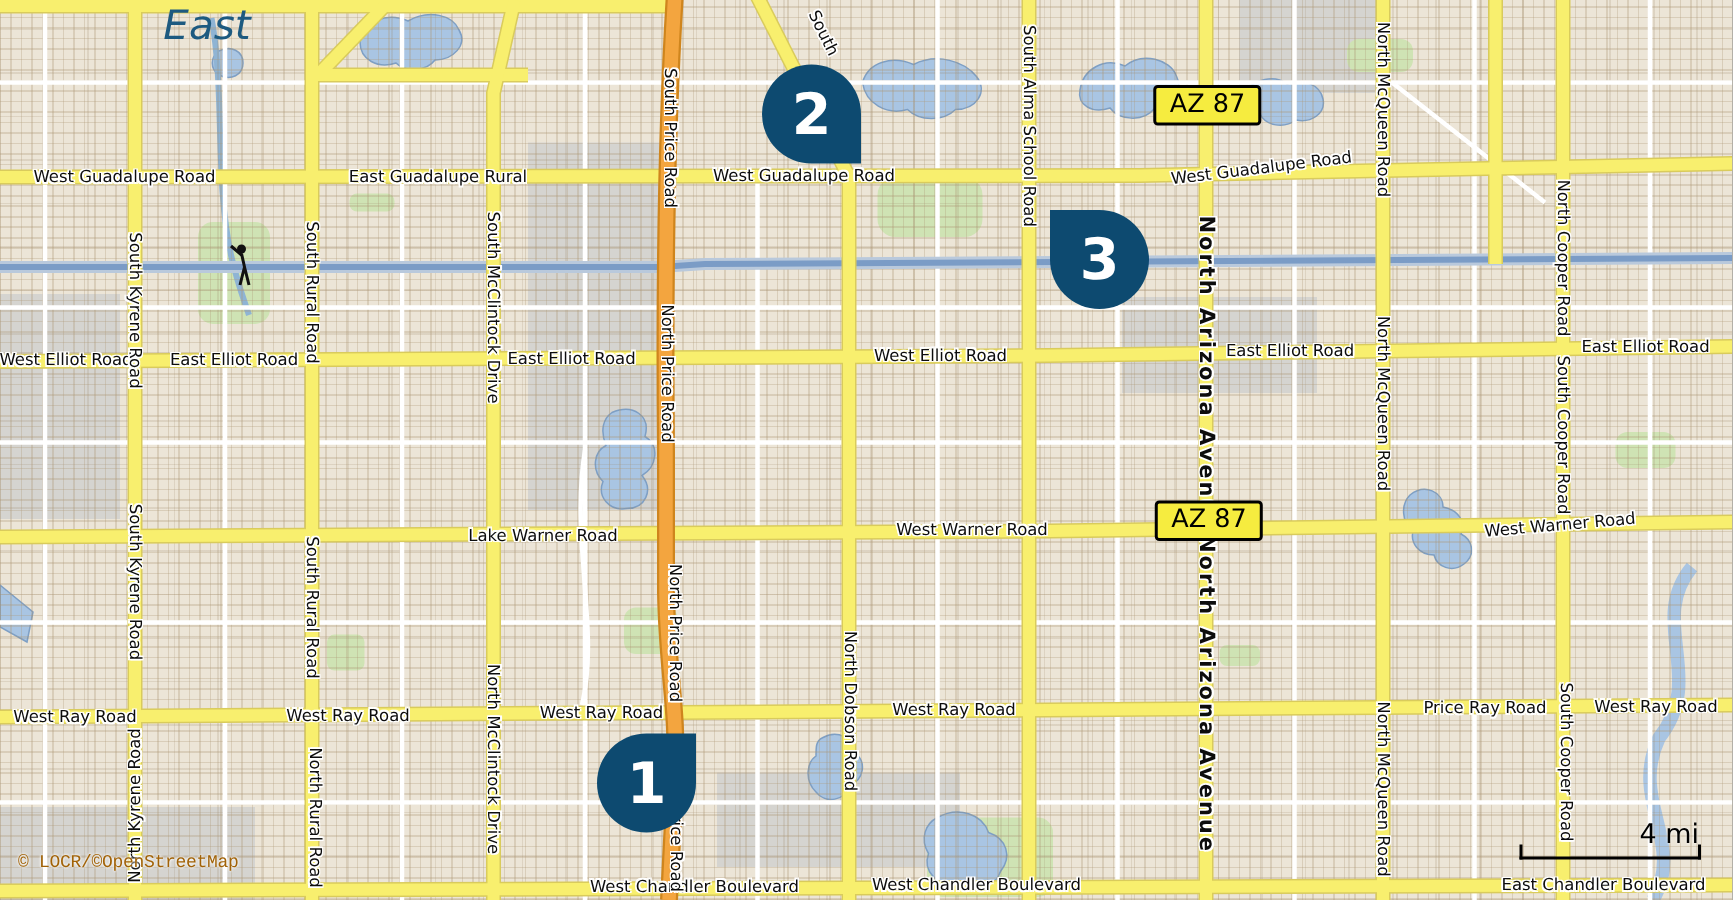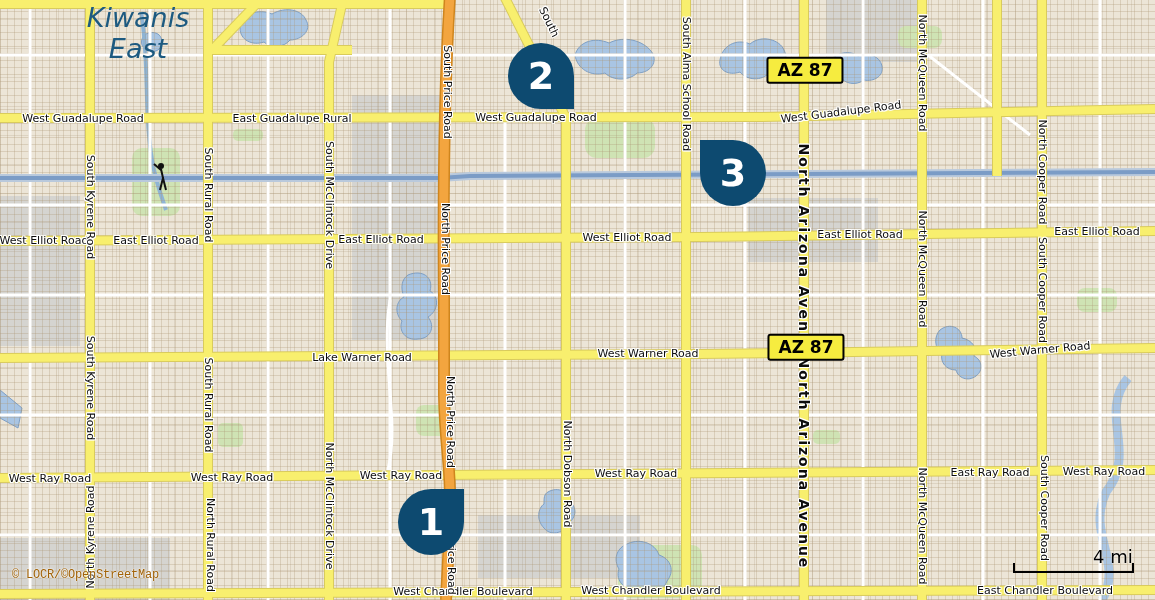--- a/index.html
+++ b/index.html
@@ -27,21 +27,21 @@
                  0 -1px 0 #fff,0 1px 0 #fff,-1px 0 0 #fff,1px 0 0 #fff;
   }
   .rl-h{transform:translate(-50%,-50%);}
   .rl-v{writing-mode:vertical-rl;transform:translate(-50%,-50%);}
   .rl-v.up{transform:translate(-50%,-50%) rotate(180deg);}
   .rl-v.bold{font-weight:bold;font-size:14px;letter-spacing:2px;}
   
   .shield{
     position:absolute;z-index:7;transform:translate(-50%,-50%);
     border:2px solid #000;border-radius:3px;
-    font-weight:bold;font-size:17px;color:#000;
+    font-weight:normal;font-size:17px;color:#000;
     padding:2px 9px;line-height:1.1;white-space:nowrap;
     background:var(--shield-bg,#f6ec3f);
   }
   
   .marker{
     position:absolute;z-index:8;width:66px;height:66px;
     background:var(--marker,#0d4a70);
     color:#fff;font-weight:bold;font-size:38px;
     display:flex;align-items:center;justify-content:center;
   }
@@ -181,21 +181,20 @@
       <path d="M450,-5 C444,90 443,200 444,300 L444,395 C445,450 452,470 450,520 L446,600" fill="none" stroke="#f3a53f" stroke-width="9"></path>
     </g>
   </svg>
 
   <svg id="golfer" width="22" height="30" viewBox="0 0 22 30">
     <circle cx="10" cy="4" r="3" fill="#111"></circle>
     <path d="M10,7 L12,16 L9,28 M12,16 L15,28 M10,8 L3,2" stroke="#111" stroke-width="2" fill="none"></path>
   </svg>
 
   <div id="lake-label">
-    <div>Kiwanis</div>
     <div>East</div>
   </div>
 
   <div id="labels">
       <div class="rl rl-h" style="left: 83px; top: 118px;">West Guadalupe Road</div>
       <div class="rl rl-h" style="left: 292px; top: 118px;">East Guadalupe Rural</div>
       <div class="rl rl-h" style="left: 536px; top: 117px;">West Guadalupe Road</div>
       <div class="rl rl-h" style="left: 841px; top: 112px; transform: translate(-50%, -50%) rotate(-7deg);">West Guadalupe Road</div>
       <div class="rl rl-h" style="left: 44px; top: 240px;">West Elliot Road</div>
       <div class="rl rl-h" style="left: 156px; top: 240px;">East Elliot Road</div>
@@ -203,25 +202,25 @@
       <div class="rl rl-h" style="left: 627px; top: 237px;">West Elliot Road</div>
       <div class="rl rl-h" style="left: 860px; top: 234px;">East Elliot Road</div>
       <div class="rl rl-h" style="left: 1097px; top: 231px;">East Elliot Road</div>
       <div class="rl rl-h" style="left: 362px; top: 357px;">Lake Warner Road</div>
       <div class="rl rl-h" style="left: 648px; top: 353px;">West Warner Road</div>
       <div class="rl rl-h" style="left: 1040px; top: 350px; transform: translate(-50%, -50%) rotate(-5deg);">West Warner Road</div>
       <div class="rl rl-h" style="left: 50px; top: 478px;">West Ray Road</div>
       <div class="rl rl-h" style="left: 232px; top: 477px;">West Ray Road</div>
       <div class="rl rl-h" style="left: 401px; top: 475px;">West Ray Road</div>
       <div class="rl rl-h" style="left: 636px; top: 473px;">West Ray Road</div>
-      <div class="rl rl-h" style="left: 990px; top: 472px;">East Ray Road</div>
+      <div class="rl rl-h" style="left: 990px; top: 472px;">Price Ray Road</div>
       <div class="rl rl-h" style="left: 1104px; top: 471px;">West Ray Road</div>
       <div class="rl rl-h" style="left: 463px; top: 591px;">West Chandler Boulevard</div>
       <div class="rl rl-h" style="left: 651px; top: 590px;">West Chandler Boulevard</div>
-      <div class="rl rl-h" style="left: 1045px; top: 590px; text-align: center;">East Chandler Boulevard</div>
+      <div class="rl rl-h" style="left: 1069px; top: 590px; text-align: center;">East Chandler Boulevard</div>
       <div class="rl rl-h" style="left: 549px; top: 22px; transform: translate(-50%, -50%) rotate(64deg);">South</div>
       <div class="rl rl-v" style="left: 90px; top: 207px;">South Kyrene Road</div>
       <div class="rl rl-v" style="left: 90px; top: 388px;">South Kyrene Road</div>
       <div class="rl rl-v up" style="left: 90px; top: 537px;">North Kyrene Road</div>
       <div class="rl rl-v" style="left: 208px; top: 195px;">South Rural Road</div>
       <div class="rl rl-v" style="left: 208px; top: 405px;">South Rural Road</div>
       <div class="rl rl-v" style="left: 210px; top: 545px;">North Rural Road</div>
       <div class="rl rl-v" style="left: 329px; top: 205px;">South McClintock Drive</div>
       <div class="rl rl-v" style="left: 329px; top: 506px;">North McClintock Drive</div>
       <div class="rl rl-v" style="left: 447px; top: 92px;">South Price Road</div>

